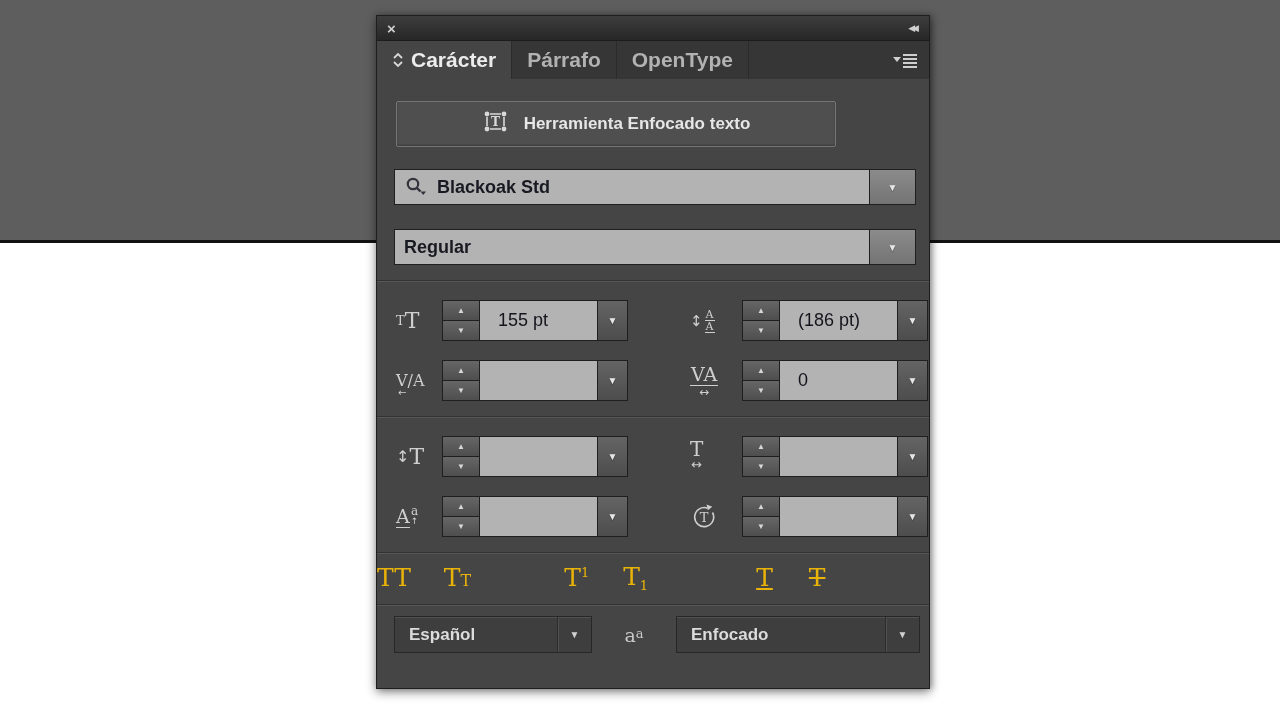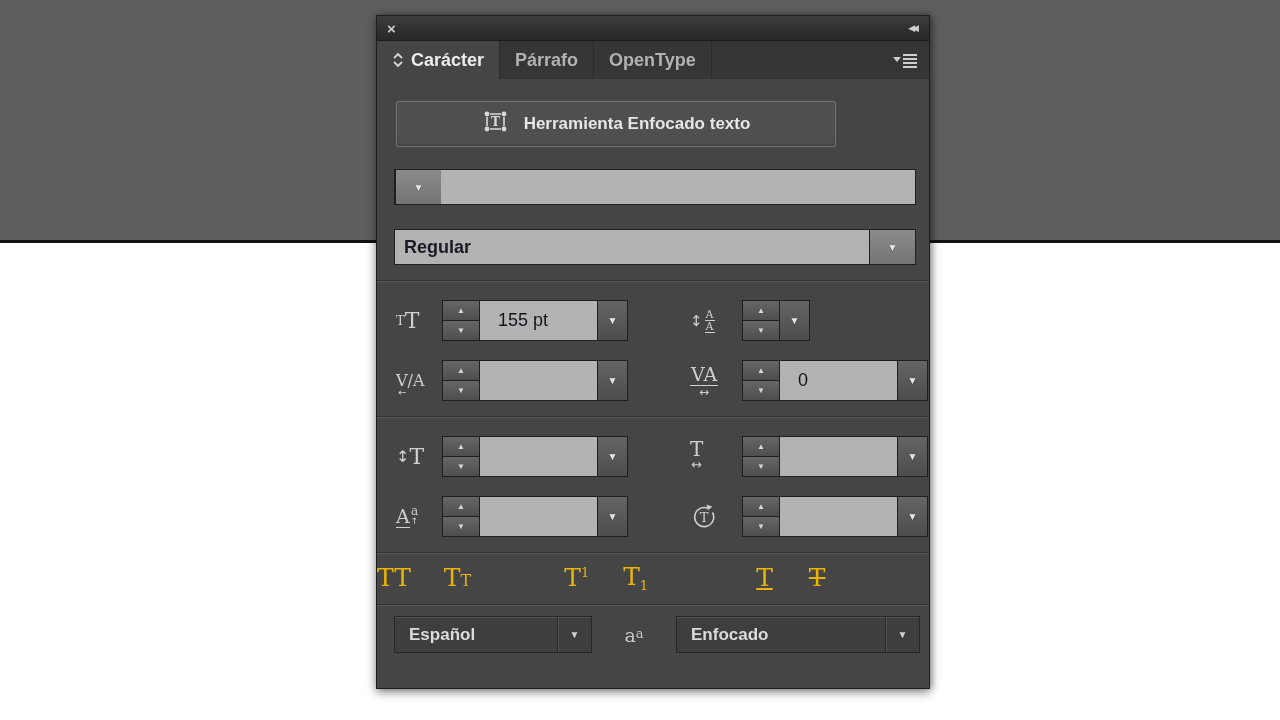--- a/index.html
+++ b/index.html
@@ -15,21 +15,21 @@
            box-shadow:0 3px 10px rgba(0,0,0,.45), 2px 0 6px rgba(0,0,0,.25); }
 
   .titlebar { height:25px; background:linear-gradient(#3d3d3d,#272727);
               display:flex; align-items:center; justify-content:space-between;
               padding:0 10px; border-bottom:1px solid #1c1c1c; }
   .close-x { color:#cfcfcf; font-weight:bold; font-size:15px; line-height:1; cursor:default; }
   .collapse { color:#cfcfcf; font-size:9px; letter-spacing:-3px; padding-right:3px; }
 
   .tabbar { height:38px; background:#363636; display:flex; align-items:stretch; position:relative; }
   .tab { display:flex; align-items:center; gap:7px; padding:0 15px;
-         color:#b2b2b2; font-size:18px; font-weight:bold; border-right:1px solid #2b2b2b; }
+         color:#b2b2b2; font-size:21px; font-weight:bold; border-right:1px solid #2b2b2b; }
   .tab.active { background:#454545; color:#ececec; border-right:1px solid #2b2b2b; }
   .tab .chev { display:inline-flex; }
   .panel-menu { margin-left:auto; display:flex; align-items:center; padding:0 12px; }
 
   .body { padding:0 0 0 0; }
 
   
   .touch-btn { margin:22px 0 0 19px; width:440px; height:46px; background:#4f4f4f;
                border:1px solid #757575; border-radius:2px; box-shadow:inset 0 -1px 2px rgba(0,0,0,.25);
                display:flex; align-items:center; justify-content:center; gap:15px;
@@ -160,20 +160,30 @@
           <circle cx="5" cy="21" r="2.4" fill="#d9d9d9"></circle>
             <circle cx="22" cy="21" r="2.4" fill="#d9d9d9"></circle>
           <path d="M8 6 H19 M8 21 H19 M5 9 V18 M22 9 V18" stroke="#d9d9d9" stroke-width="1.6" fill="none"></path>
           <text x="13.5" y="18" text-anchor="middle" font-family="DejaVu Serif, serif" font-size="12" fill="#d9d9d9">T</text>
         </svg>
       </span>
       <span>Herramienta Enfocado texto</span>
     </div>
 
     <div class="combo">
+      <div class="field">
+        <span style="display:inline-flex;">
+          <svg width="24" height="22" viewBox="0 0 24 22">
+            <circle cx="9" cy="8" r="5.2" stroke="#33333d" stroke-width="2.2" fill="none"></circle>
+            <line x1="12.8" y1="11.8" x2="16.5" y2="15.5" stroke="#33333d" stroke-width="2.4"></line>
+            <polygon points="16.5,15.5 22,15.5 19.2,19" fill="#33333d"></polygon>
+          </svg>
+        </span>
+        <span>Blackoak Std</span>
+      </div>
       <div class="arrow-btn">
         <span class="tri">▼</span>
       </div>
     </div>
 
     <div class="combo">
       <div class="field">
         <span>Regular</span>
       </div>
       <div class="arrow-btn">
@@ -205,20 +215,23 @@
         <span class="col">
             <span class="aa">A</span>
             <span class="aa">A</span>
           </span>
       </div>
       <div class="num">
         <div class="stepper">
           <div class="half up">▲</div>
           <div class="half">▼</div>
         </div>
+        <div class="vfield">
+            <span>(186 pt)</span>
+          </div>
         <div class="arrow-btn">
             <span class="tri">▼</span>
           </div>
       </div>
     </div>
 
     <div class="ctrl-row">
       <div class="icon-cell ic-kern">
         <span>V/A</span>
         <span class="ar">←</span>

